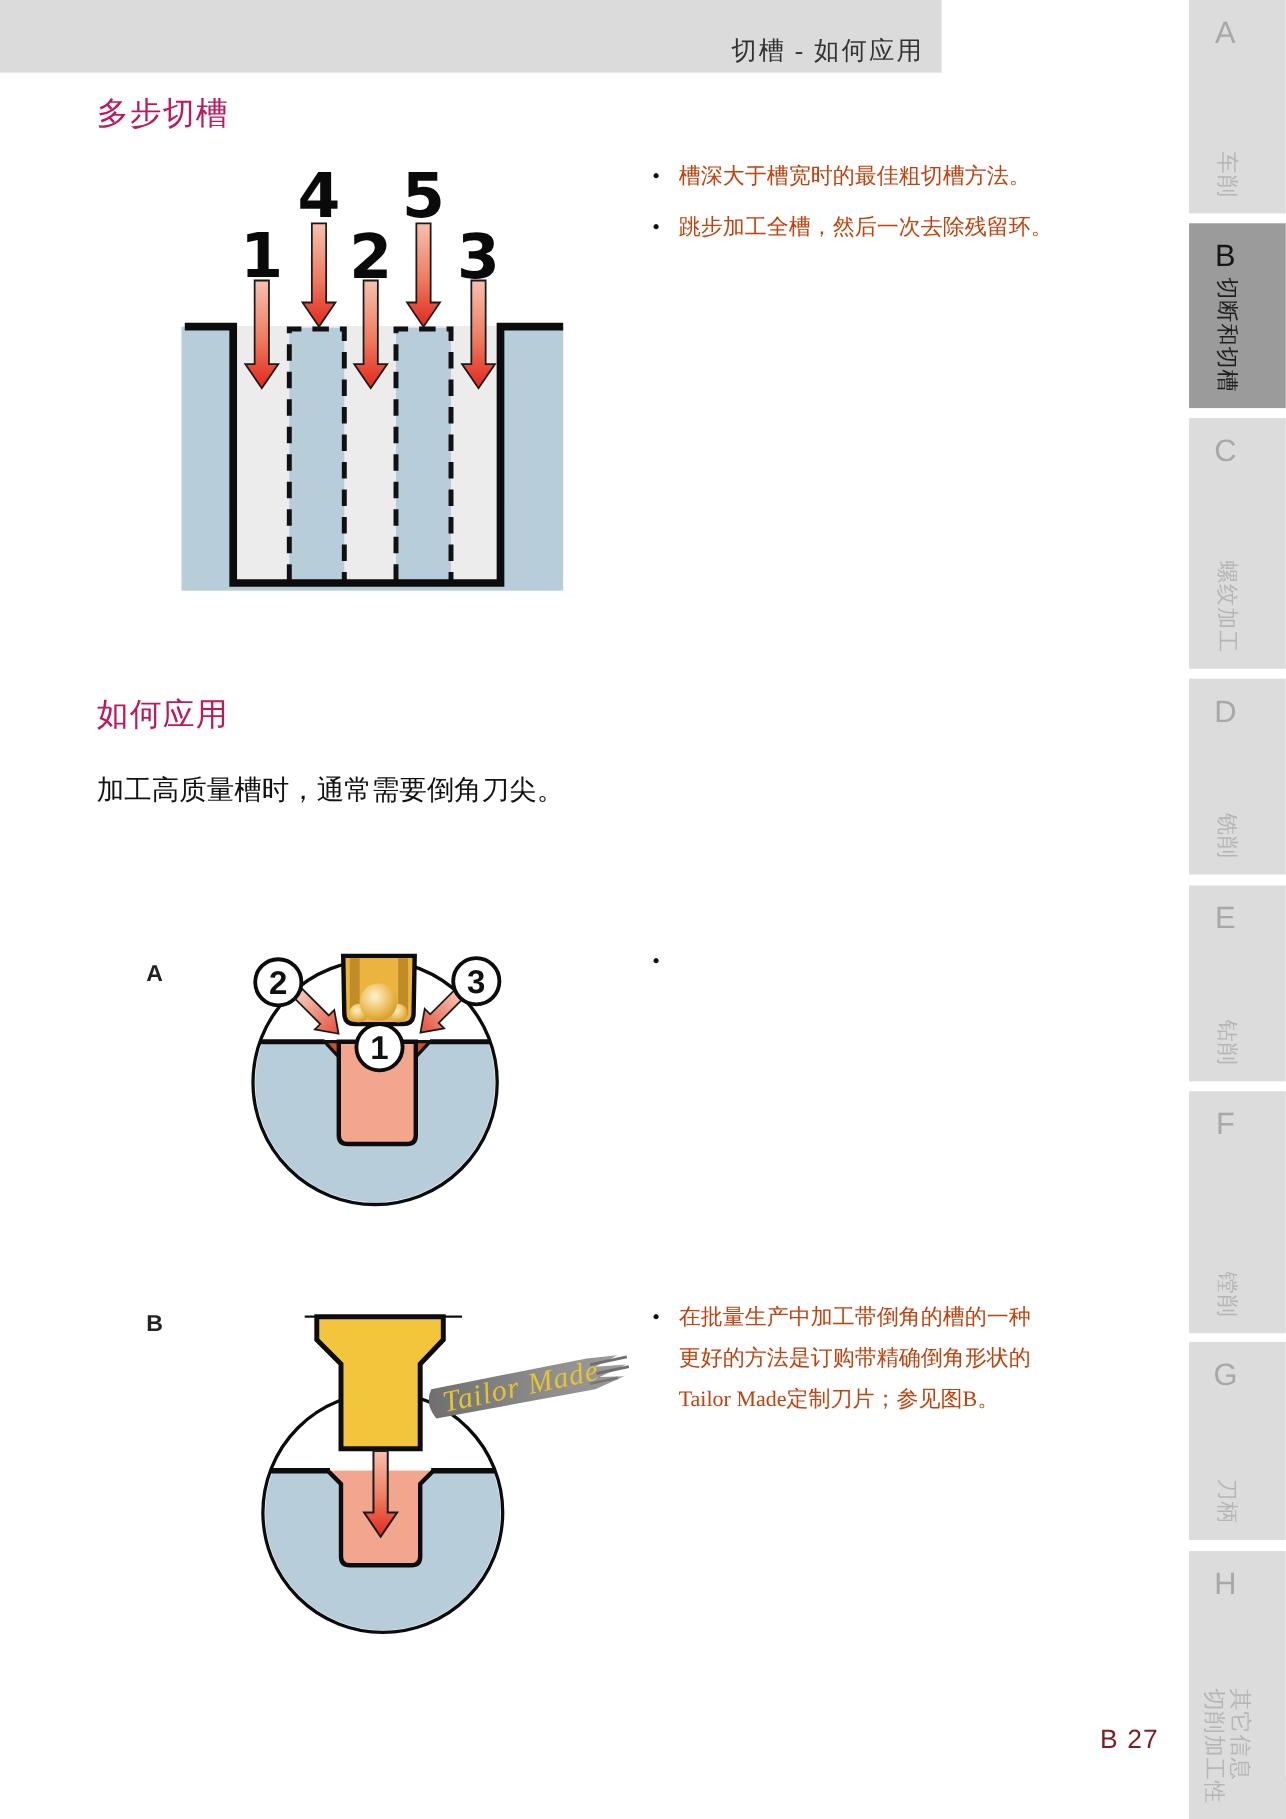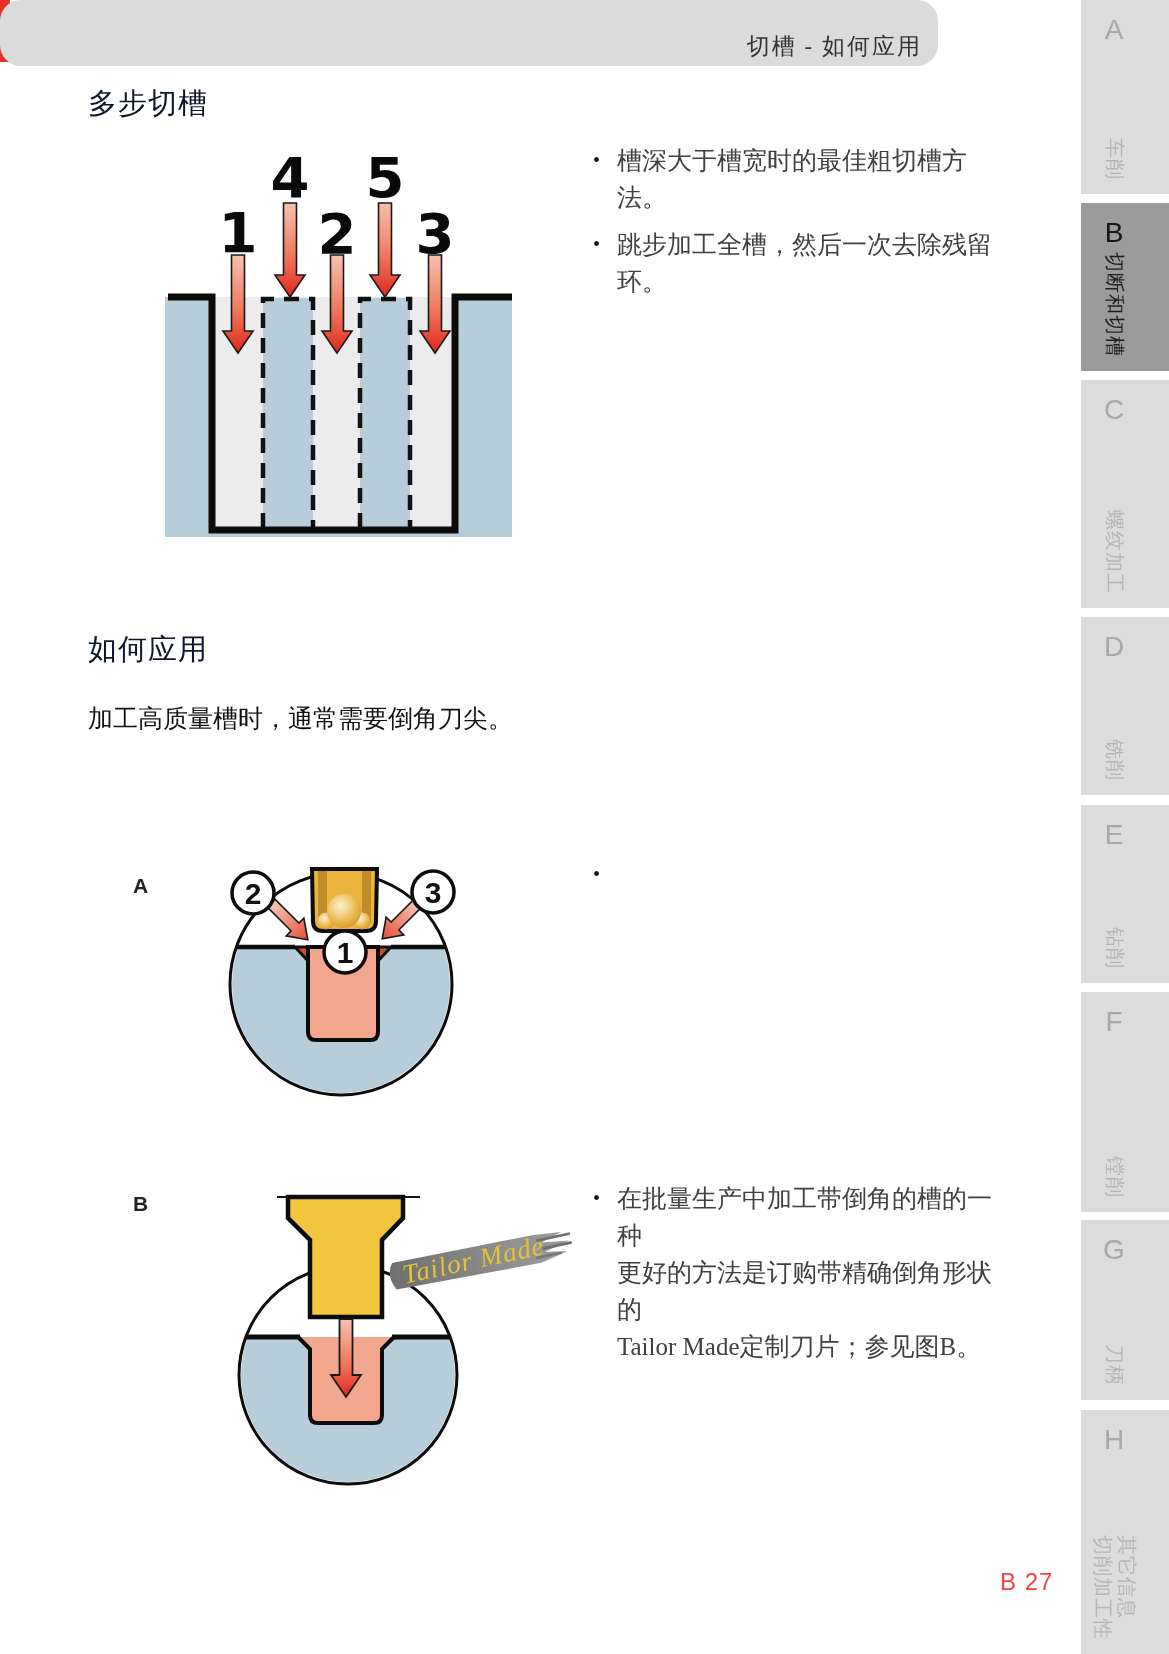--- a/index.html
+++ b/index.html
@@ -1,51 +1,51 @@
 <!DOCTYPE html>
 <html><head>
 <meta charset="utf-8">
 <style>
   html,body{margin:0;padding:0;background:#ffffff;}
   .page{position:relative;width:1169px;height:1654px;background:#ffffff;overflow:hidden;
         font-family:"Liberation Serif", serif;color:#1a1a1a;}
 
   
   .red-strip{position:absolute;left:0;top:0;width:10px;height:62px;background:#e5352b;}
-  .header-bar{position:absolute;left:0;top:0;width:938px;height:66px;background:#dbdbdb;
+  .header-bar{position:absolute;left:0;top:0;width:856px;height:66px;background:#dbdbdb;
               display:flex;align-items:center;justify-content:flex-end;box-sizing:border-box;
-              padding-right:16px;padding-top:26px;border-radius:21px;}
+              padding-right:16px;padding-top:26px;}
   .header-title{font-size:23px;color:#333;letter-spacing:2px;}
 
   
   .sidebar{position:absolute;left:1081px;top:0;width:88px;height:1654px;}
   .tab{position:absolute;left:0;width:88px;background:#dcdcdc;}
   .tab.active{background:#9b9b9b;}
   .tab-letter{position:absolute;top:14px;left:0;right:0;text-align:center;
               transform:translateX(-11px);
               font-family:"Liberation Sans", sans-serif;font-size:28px;color:#a8a8a8;}
   .tab.active .tab-letter{color:#161616;}
   .tab-vlabel{position:absolute;bottom:14px;left:50%;transform:translateX(calc(-50% - 10px));
               writing-mode:vertical-lr;-webkit-text-orientation:sideways;text-orientation:sideways;
               font-family:"Liberation Sans", sans-serif;font-size:20px;color:#b5b5b5;
               letter-spacing:1px;line-height:24px;}
   .tab.active .tab-vlabel{color:#1f1f1f;}
 
   
   .h-sec{position:absolute;font-family:"Liberation Sans", sans-serif;font-weight:500;
-         font-size:29px;color:#0f172a;letter-spacing:1px;}
+         font-size:29px;color:#be185d;letter-spacing:1px;}
   .intro{position:absolute;font-size:25px;line-height:37px;color:#111;}
   .blist{position:absolute;width:420px;}
   .b-item{display:flex;margin-bottom:10px;}
   .b-dot{width:24px;flex:none;font-size:20px;line-height:37px;color:#111;}
-  .b-text{flex:1;font-size:25px;line-height:37px;color:#404040;}
+  .b-text{flex:1;font-size:20px;line-height:37px;color:#c2410c;}
   .fig-label{position:absolute;font-family:"Liberation Sans", sans-serif;font-weight:bold;
              font-size:21px;color:#222;}
   .pagenum{position:absolute;left:1000px;top:1568px;font-family:"Liberation Sans", sans-serif;
-           font-size:24px;color:#ef4444;letter-spacing:1px;}
+           font-size:24px;color:#7f1d1d;letter-spacing:1px;}
 
   .diagram{position:absolute;}
   svg text.step-num{font-family:"DejaVu Sans", sans-serif;font-weight:900;font-size:56px;fill:#0a0a0a;}
   svg text.callout-num{font-family:"Liberation Sans", sans-serif;font-weight:bold;font-size:30px;fill:#111;}
   svg text.stamp-text{font-family:cursive;font-style:italic;font-size:27px;fill:#e4c430;letter-spacing:1px;}
 </style>
 </head>
 <body>
 
 <div class="page">

